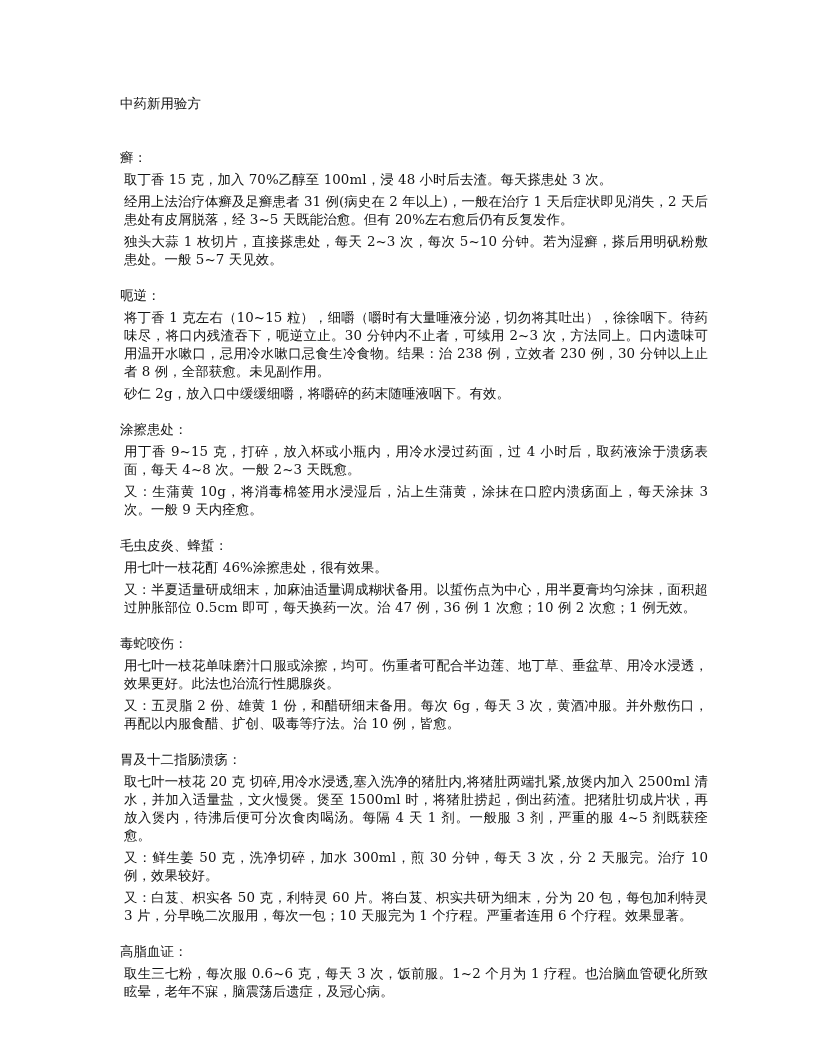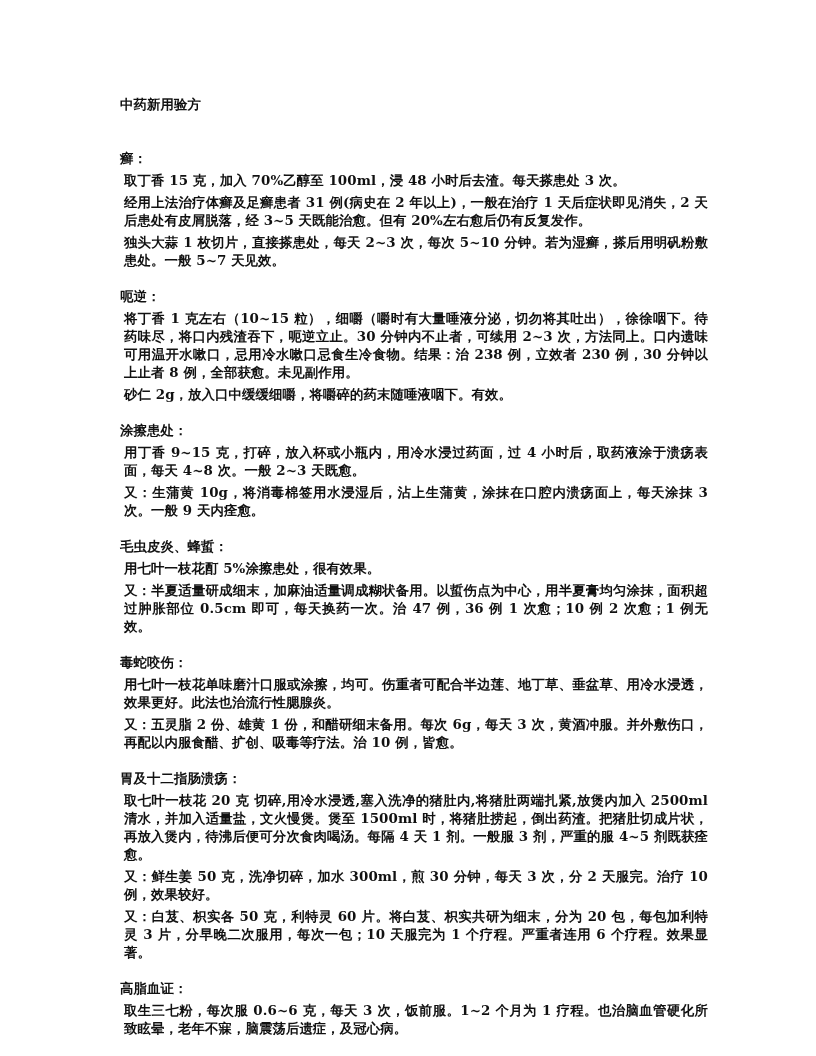--- a/index.html
+++ b/index.html
@@ -8,21 +8,20 @@
     position: absolute;
     left: 120px;
     top: 95px;
     width: 592px;
     font-family: "DejaVu Serif", "Liberation Serif", serif;
     font-size: 13.4px;
     line-height: 18px;
     color: #111111;
     text-align: justify;
     letter-spacing: 0.1px;
-    font-weight: bold;
   }
   .title { margin: 0 0 36px 0; }
   .section { margin: 0 0 18px 0; }
   .heading { margin: 0; }
   .para { margin: 4px; }
 </style>
 </head>
 <body>
 
 <div class="page">
@@ -42,21 +41,21 @@
   </div>
 
   <div class="section">
     <p class="heading">涂擦患处：</p>
     <p class="para">用丁香 9~15 克，打碎，放入杯或小瓶内，用冷水浸过药面，过 4 小时后，取药液涂于溃疡表面，每天 4~8 次。一般 2~3 天既愈。</p>
     <p class="para">又：生蒲黄 10g，将消毒棉签用水浸湿后，沾上生蒲黄，涂抹在口腔内溃疡面上，每天涂抹 3 次。一般 9 天内痊愈。</p>
   </div>
 
   <div class="section">
     <p class="heading">毛虫皮炎、蜂蜇：</p>
-    <p class="para">用七叶一枝花酊 5%涂擦患处，很有效果。</p>
+    <p class="para">用七叶一枝花酊 46%涂擦患处，很有效果。</p>
     <p class="para">又：半夏适量研成细末，加麻油适量调成糊状备用。以蜇伤点为中心，用半夏膏均匀涂抹，面积超过肿胀部位 0.5cm 即可，每天换药一次。治 47 例，36 例 1 次愈；10 例 2 次愈；1 例无效。</p>
   </div>
 
   <div class="section">
     <p class="heading">毒蛇咬伤：</p>
     <p class="para">用七叶一枝花单味磨汁口服或涂擦，均可。伤重者可配合半边莲、地丁草、垂盆草、用冷水浸透，效果更好。此法也治流行性腮腺炎。</p>
     <p class="para">又：五灵脂 2 份、雄黄 1 份，和醋研细末备用。每次 6g，每天 3 次，黄酒冲服。并外敷伤口，再配以内服食醋、扩创、吸毒等疗法。治 10 例，皆愈。</p>
   </div>
 
   <div class="section">

